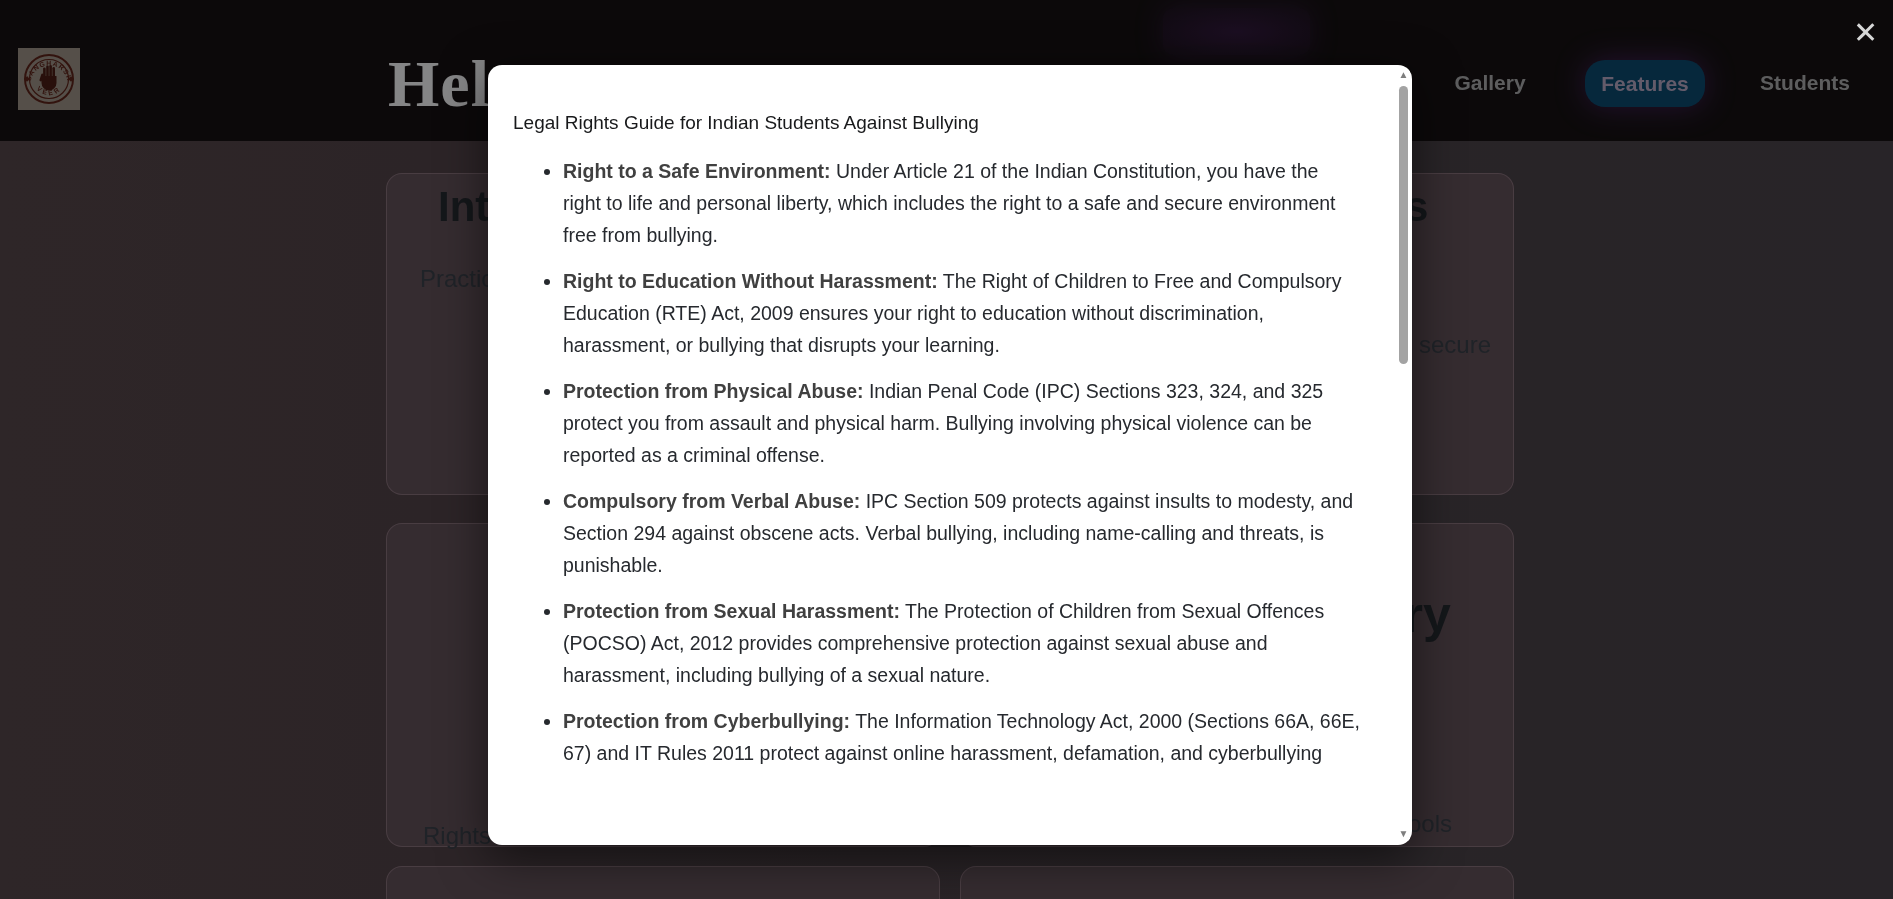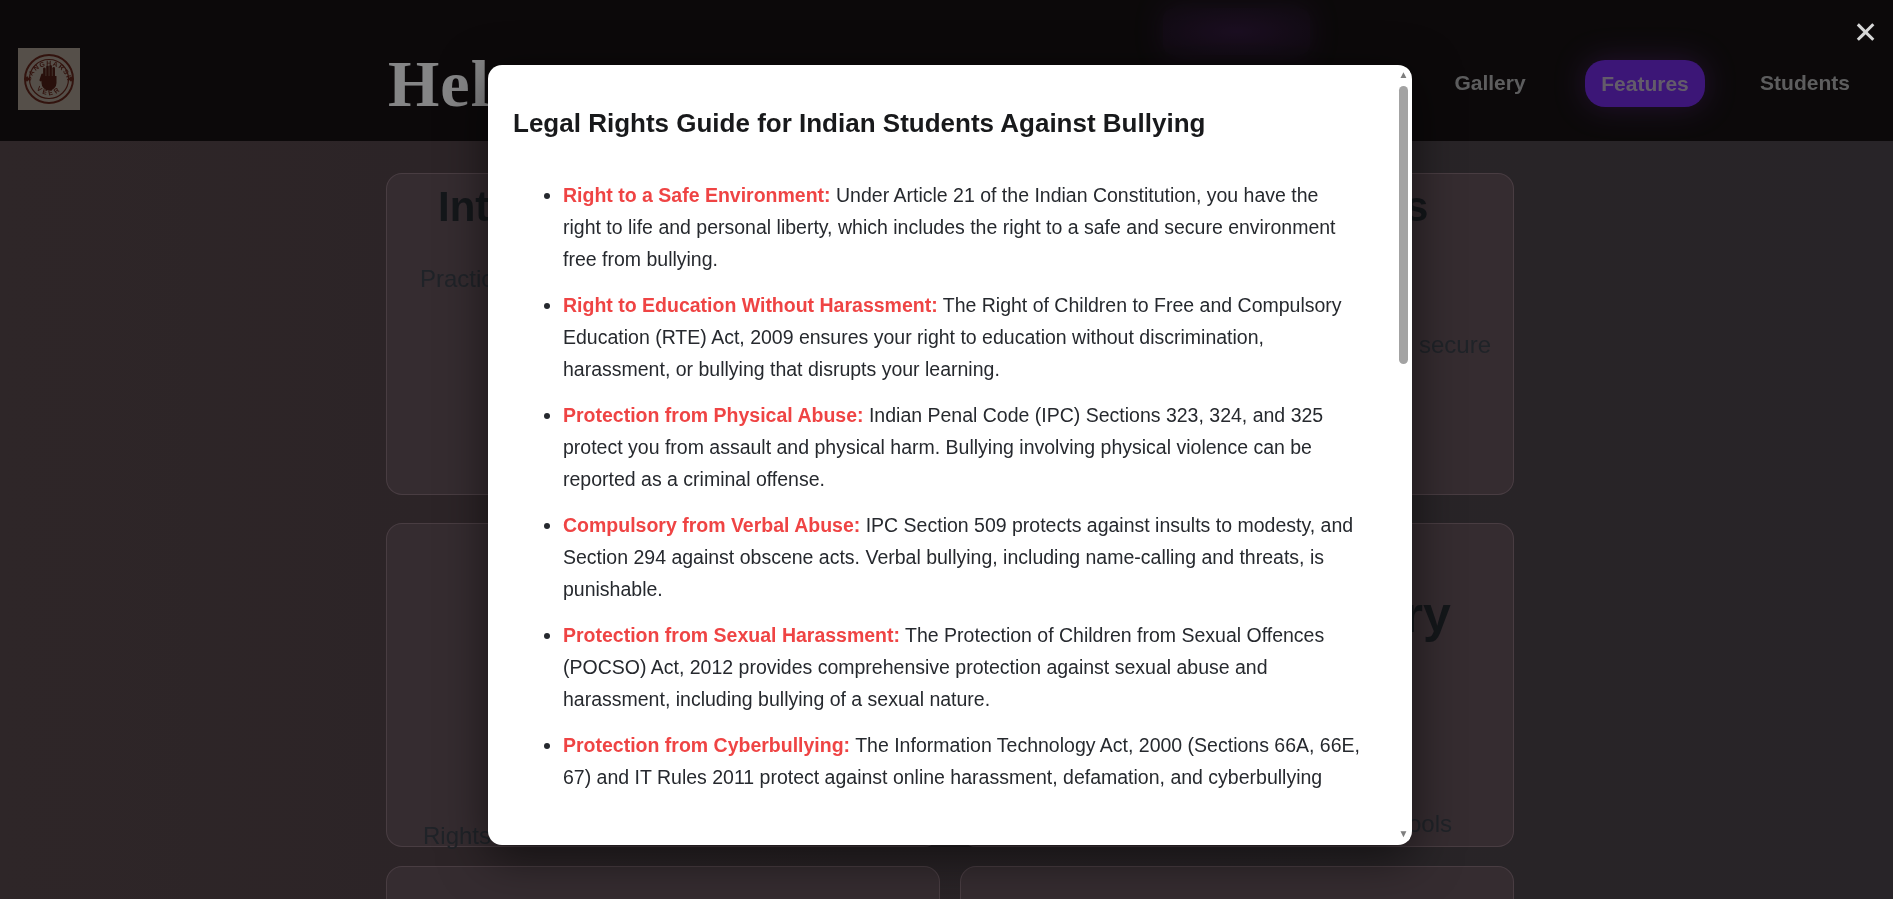--- a/index.html
+++ b/index.html
@@ -10,21 +10,21 @@
   .navbar{position:absolute;left:0;top:0;width:1893px;height:141px;background:#161213;z-index:1;}
   .logo{position:absolute;left:18px;top:48px;width:62px;height:62px;cursor:pointer;}
   .hero-title{position:absolute;left:388px;top:46px;font-family:"Liberation Serif","DejaVu Serif",serif;
               font-weight:700;font-size:66px;color:#f2f2f4;letter-spacing:1px;}
   .cta-dim{position:absolute;left:1163px;top:8px;width:147px;height:47px;border-radius:10px;
            background:radial-gradient(ellipse at center,rgba(104,44,140,.35),rgba(60,22,82,.18));
            box-shadow:0 0 28px rgba(110,45,150,.25);}
   .nav-link{position:absolute;top:63px;height:40px;line-height:40px;text-align:center;
             font-size:21px;font-weight:600;color:#aaaaac;cursor:pointer;text-decoration:none;}
   .nav-pill{position:absolute;left:1585px;top:60px;width:120px;height:47px;line-height:47px;text-align:center;
-            font-size:21px;font-weight:600;color:#b5a7c2;background:#6d28d9;border-radius:20px;
+            font-size:21px;font-weight:600;color:#b5a7c2;background:#0c4a6e;border-radius:20px;
             box-shadow:0 0 30px rgba(120,50,170,.45);cursor:pointer;}
 
   
   .content{position:absolute;left:0;top:141px;width:1893px;height:758px;
            background:linear-gradient(90deg,#554549 0%,#4c4146 45%,#494349 100%);z-index:1;}
   .card{position:absolute;background:#615058;border:1px solid rgba(225,195,210,.28);border-radius:16px;}
   .card-r1-left{left:386px;top:32px;width:552px;height:320px;}
   .card-r1-right{left:960px;top:32px;width:552px;height:320px;}
   .card-r2-left{left:386px;top:382px;width:552px;height:322px;}
   .card-r2-right{left:960px;top:382px;width:552px;height:322px;}
@@ -35,25 +35,25 @@
   .frag-body{font-size:24px;color:#3a4049;}
   .frag-head-xl{font-weight:800;font-size:50px;color:#262a31;}
 
   
   .overlay{position:absolute;inset:0;background:rgba(0,0,0,0.45);z-index:5;}
 
   
   .modal{position:absolute;left:488px;top:65px;width:924px;height:780px;background:#ffffff;
          border-radius:14px;box-shadow:0 12px 48px rgba(0,0,0,.55);z-index:10;overflow:hidden;
          box-sizing:border-box;padding:40px 52px 0 25px;}
-  .modal-title{margin:0 0 38px 0;font-size:26px;line-height:36px;font-weight:700;color:#18191b;}
+  .modal-title{margin:0 0 14px 0;font-size:19px;line-height:36px;font-weight:400;color:#18191b;}
   .modal-intro{margin:0 0 28px 0;font-size:19.5px;line-height:32px;color:#26292e;}
   .rights-list{margin:0;padding:0 0 0 50px;}
   .rights-list li{font-size:19.5px;line-height:32px;color:#26292e;margin:0 0 14px 0;}
-  .term{font-weight:700;color:#ef4444;}
+  .term{font-weight:700;color:#404040;}
 
   
   .scrollbar{position:absolute;right:2px;top:3px;bottom:4px;width:13px;background:#ffffff;}
   .scroll-arrow{position:absolute;left:0;width:13px;height:14px;font-size:10px;line-height:14px;
                 text-align:center;color:#7e7e7e;cursor:pointer;}
   .scroll-up{top:0;}
   .scroll-down{bottom:0;}
   .scroll-thumb{position:absolute;left:2px;top:18px;width:9px;height:278px;background:#a3a3a3;
                 border-radius:5px;cursor:grab;}
 

